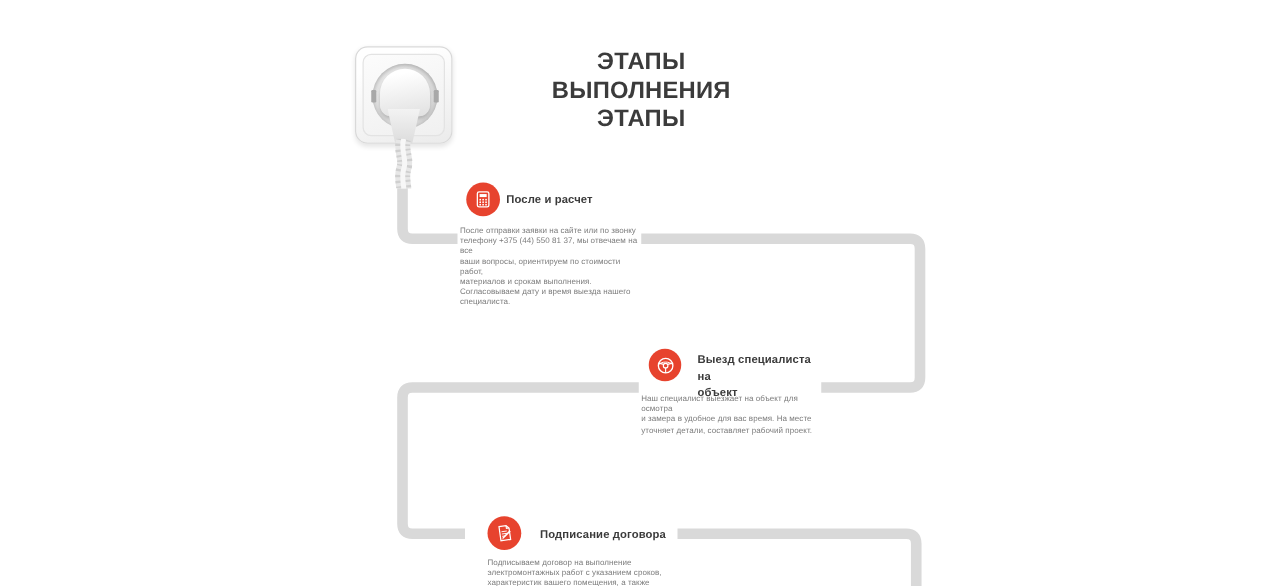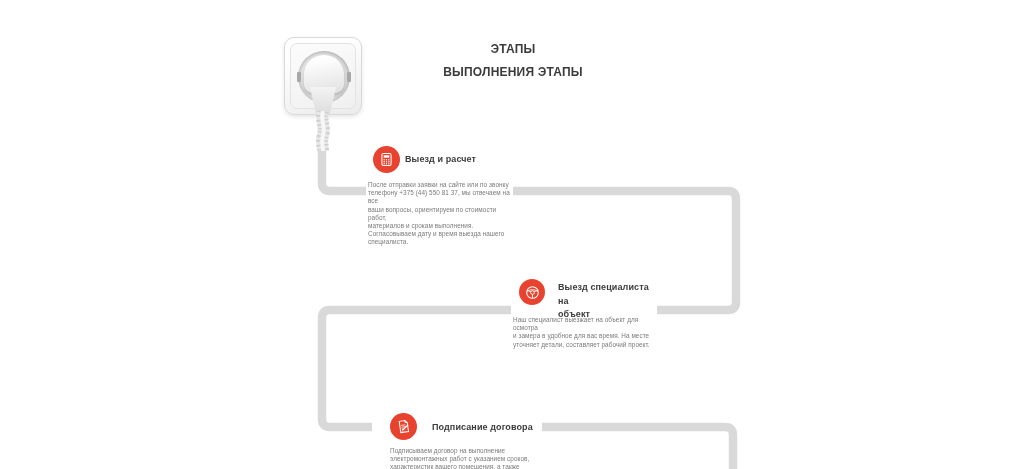--- a/index.html
+++ b/index.html
@@ -12,21 +12,21 @@
   html,body{background:#ffffff;}
   body{font-family:"Liberation Sans", sans-serif;}
   .canvas{
     position:relative;width:1024px;height:469px;background:#ffffff;overflow:hidden;
   }
 
   
   .heading{
     position:absolute;left:408px;top:38px;width:210px;z-index:2;
     text-align:center;color:var(--title);
-    font-weight:bold;font-size:12px;line-height:23px;letter-spacing:.2px;
+    font-weight:bold;font-size:19px;line-height:23px;letter-spacing:.2px;
   }
 
   
   .connector{position:absolute;left:0;top:0;z-index:1;}
 
   
   .socket{position:absolute;left:284px;top:37px;width:78px;height:110px;z-index:3;}
   .plate{position:absolute;left:0;top:0;width:78px;height:78px;
     background:linear-gradient(160deg,#ffffff 20%,#ececec 95%);
     border:1px solid #d9d9d9;border-radius:10px;
@@ -116,21 +116,21 @@
             <circle cx="15.3" cy="12.4" r="1"></circle>
           <circle cx="8.7" cy="15.2" r="1"></circle>
             <circle cx="12" cy="15.2" r="1"></circle>
             <circle cx="15.3" cy="15.2" r="1"></circle>
           <circle cx="8.7" cy="18" r="1"></circle>
             <circle cx="12" cy="18" r="1"></circle>
             <circle cx="15.3" cy="18" r="1"></circle>
         </g>
       </svg>
     </div>
-    <div class="step-title">Выезд и расчет</div>
+    <div class="step-title">После и расчет</div>
     <div class="step-body">После отправки заявки на сайте или по звонку
 телефону +375 (44) 550 81 37, мы отвечаем на все
 ваши вопросы, ориентируем по стоимости работ,
 материалов и срокам выполнения.
 Согласовываем дату и время выезда нашего
 специалиста.</div>
   </div>
 
   <div class="step" id="step2">
     <div class="step-icon">

